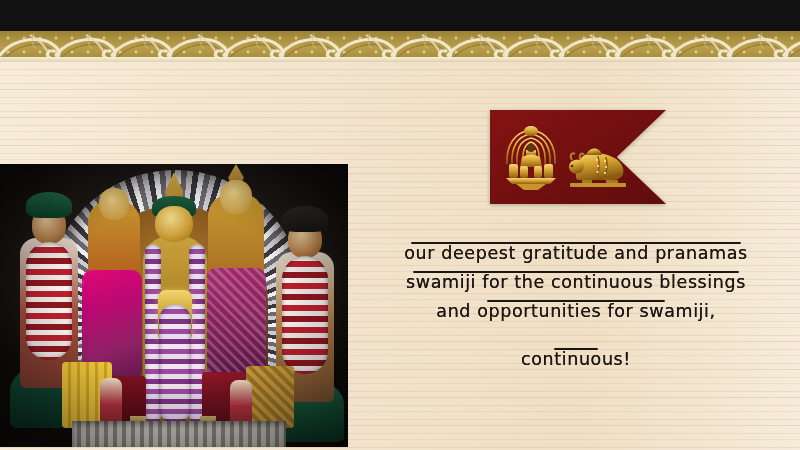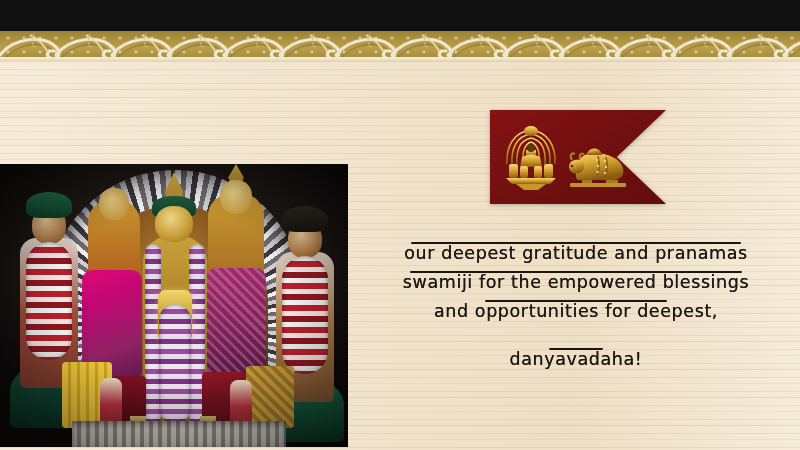--- a/index.html
+++ b/index.html
@@ -425,19 +425,19 @@
 
       <path d="M16 42 h10 v4 h-10z" fill="#a97a1c"></path>
       <path d="M40 42 h12 v4 h-12z" fill="#a97a1c"></path>
 
       <rect x="4" y="45" width="56" height="4" rx="1" fill="#c1912a"></rect>
     </svg>
   </div>
 
   <div id="message">
     <div><span class="line"><span class="bar"></span><span>our deepest gratitude and pranamas</span></span></div>
-    <div><span class="line"><span class="bar"></span><span>swamiji for the empowered blessings</span></span></div>
-    <div><span class="line short"><span class="bar"></span><span>and opportunities for deepest,</span></span></div>
+    <div><span class="line"><span class="bar"></span><span>swamiji for the continuous blessings</span></span></div>
+    <div><span class="line short"><span class="bar"></span><span>and opportunities for swamiji,</span></span></div>
     <div><span class="line short"><span class="bar"></span></span></div>
-    <div><span class="line shortest"><span class="bar"></span><span>danyavadaha!</span></span></div>
+    <div><span class="line shortest"><span class="bar"></span><span>continuous!</span></span></div>
   </div>
 
 </div>
 
 </body></html>

